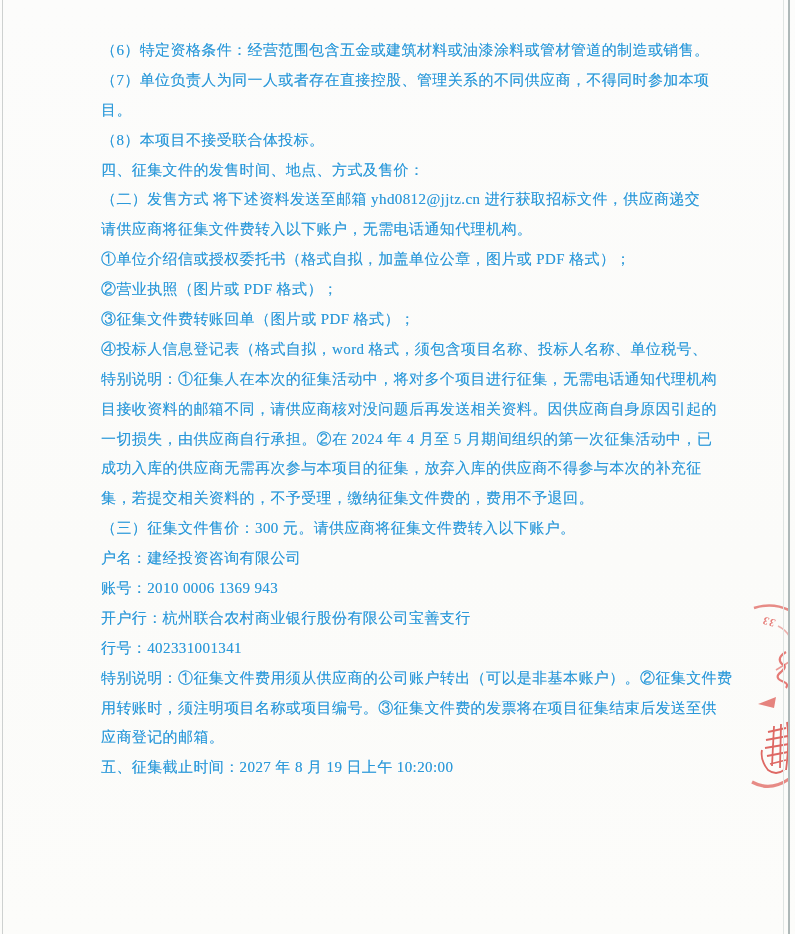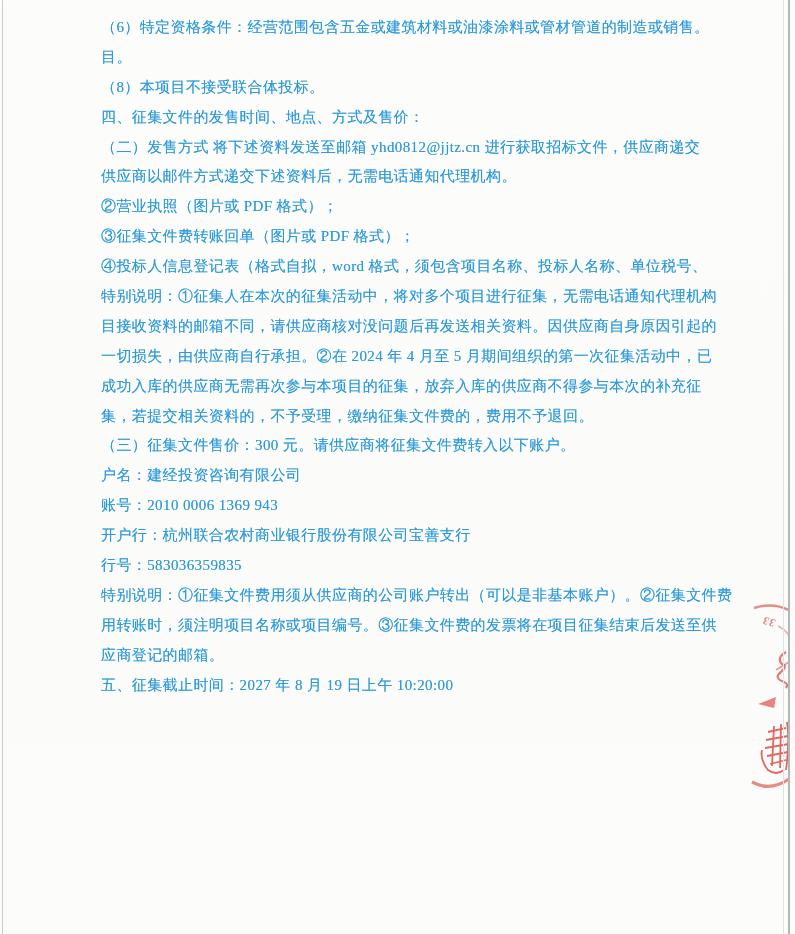--- a/index.html
+++ b/index.html
@@ -31,21 +31,21 @@
   }
   .edge-line-right-outer {
     position: absolute;
     left: 788px; top: 0;
     width: 2px; height: 100%;
     background: #aeb8b8;
   }
   .doc-body {
     position: absolute;
     left: 101px;
-    top: 13px;
+    top: 36px;
     width: 600px;
     color: #2b99da;
     font-size: 15px;
     letter-spacing: 0.4px;
   }
   .doc-line {
     height: 29.9px;
     line-height: 29.9px;
     white-space: nowrap;
     text-shadow: 0 0 0.6px rgba(43,153,218,0.55);
@@ -75,38 +75,40 @@
 </style>
 </head>
 <body>
 
 <div class="scan-page">
 
   <div class="edge-line-left"></div>
 
   <div class="doc-body">
     <div class="doc-line">（6）特定资格条件：经营范围包含五金或建筑材料或油漆涂料或管材管道的制造或销售。</div>
+    <div class="doc-line">（7）单位负责人为同一人或者存在直接控股、管理关系的不同供应商，不得同时参加本项</div>
     <div class="doc-line">目。</div>
     <div class="doc-line">（8）本项目不接受联合体投标。</div>
     <div class="doc-line">四、征集文件的发售时间、地点、方式及售价：</div>
     <div class="doc-line">（二）发售方式 将下述资料发送至邮箱 yhd0812@jjtz.cn 进行获取招标文件，供应商递交</div>
-    <div class="doc-line">供应商以邮件方式递交下述资料后，无需电话通知代理机构。</div>
+    <div class="doc-line">请供应商将征集文件费转入以下账户，无需电话通知代理机构。</div>
+    <div class="doc-line">①单位介绍信或授权委托书（格式自拟，加盖单位公章，图片或 PDF 格式）；</div>
     <div class="doc-line">②营业执照（图片或 PDF 格式）；</div>
     <div class="doc-line">③征集文件费转账回单（图片或 PDF 格式）；</div>
     <div class="doc-line">④投标人信息登记表（格式自拟，word 格式，须包含项目名称、投标人名称、单位税号、</div>
     <div class="doc-line">特别说明：①征集人在本次的征集活动中，将对多个项目进行征集，无需电话通知代理机构</div>
     <div class="doc-line">目接收资料的邮箱不同，请供应商核对没问题后再发送相关资料。因供应商自身原因引起的</div>
     <div class="doc-line">一切损失，由供应商自行承担。②在 2024 年 4 月至 5 月期间组织的第一次征集活动中，已</div>
     <div class="doc-line">成功入库的供应商无需再次参与本项目的征集，放弃入库的供应商不得参与本次的补充征</div>
     <div class="doc-line">集，若提交相关资料的，不予受理，缴纳征集文件费的，费用不予退回。</div>
     <div class="doc-line">（三）征集文件售价：300 元。请供应商将征集文件费转入以下账户。</div>
     <div class="doc-line">户名：建经投资咨询有限公司</div>
     <div class="doc-line">账号：2010 0006 1369 943</div>
     <div class="doc-line">开户行：杭州联合农村商业银行股份有限公司宝善支行</div>
-    <div class="doc-line">行号：583036359835</div>
+    <div class="doc-line">行号：402331001341</div>
     <div class="doc-line">特别说明：①征集文件费用须从供应商的公司账户转出（可以是非基本账户）。②征集文件费</div>
     <div class="doc-line">用转账时，须注明项目名称或项目编号。③征集文件费的发票将在项目征集结束后发送至供</div>
     <div class="doc-line">应商登记的邮箱。</div>
     <div class="doc-line">五、征集截止时间：2027 年 8 月 19 日上午 10:20:00</div>
   </div>
 
   <div class="seal">
     <span class="seal-num">33</span>
     <svg width="42" height="212" viewBox="0 0 42 212">
 

